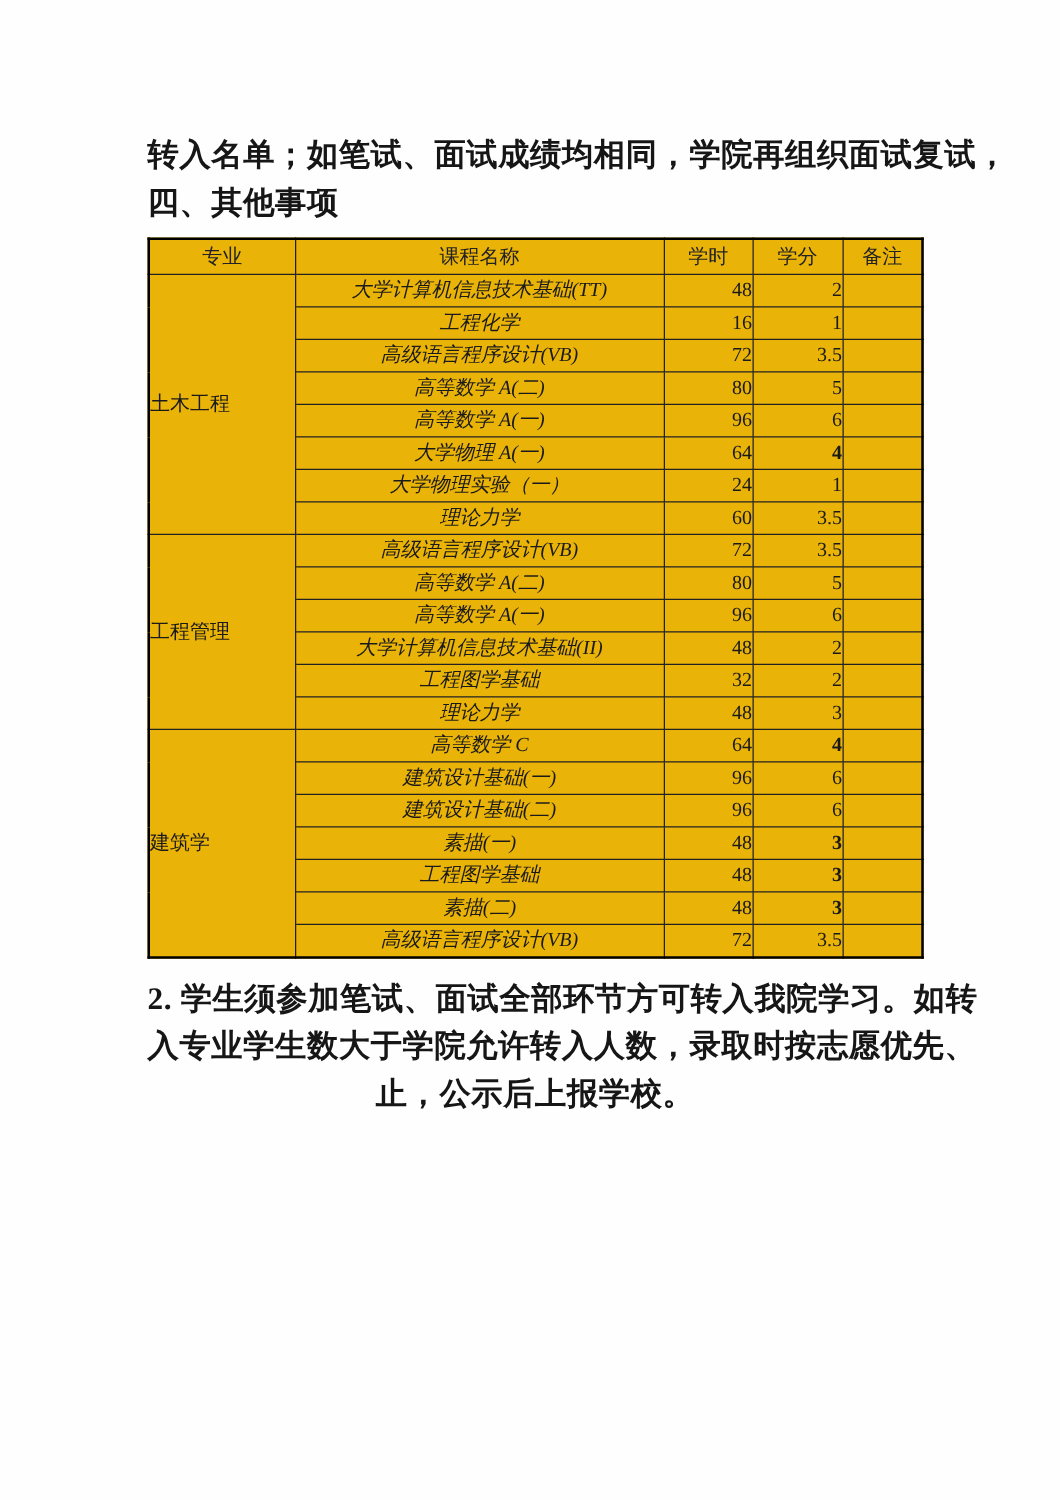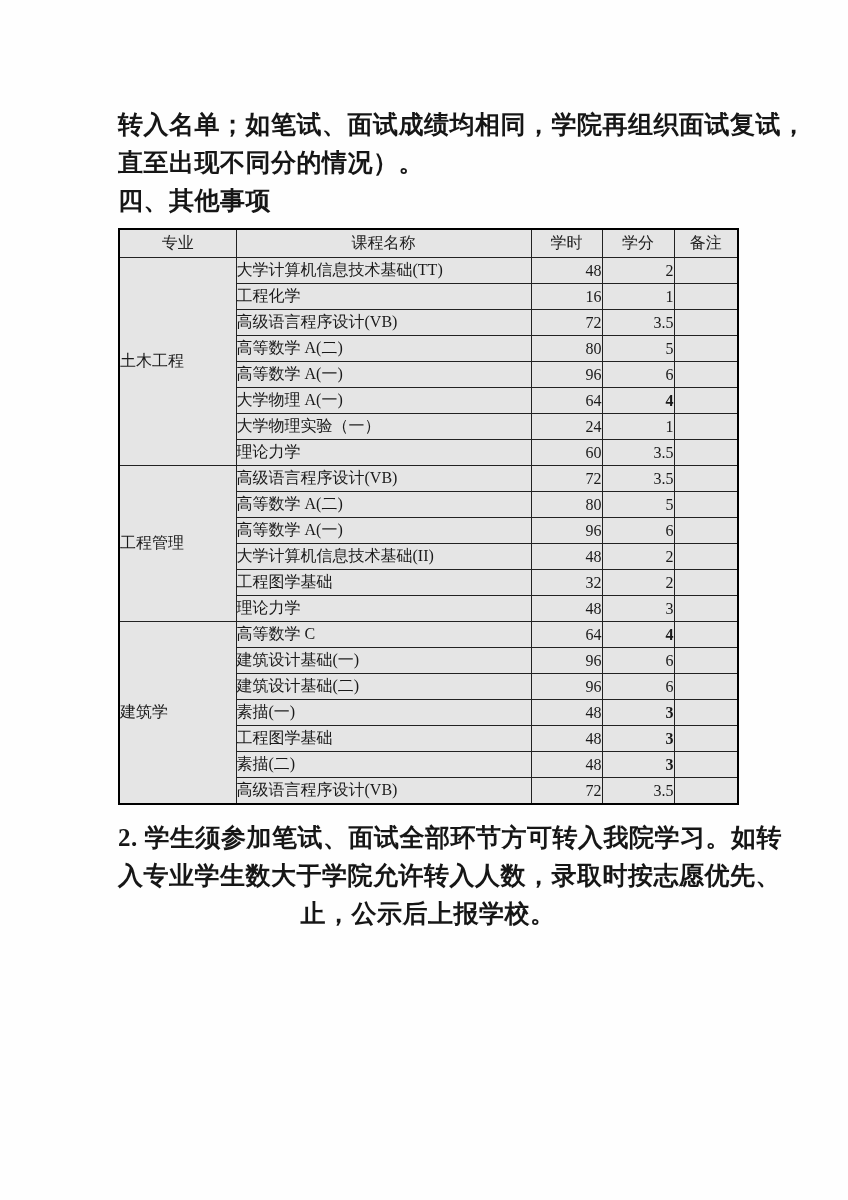--- a/index.html
+++ b/index.html
@@ -25,21 +25,21 @@
     white-space:nowrap;
     color:#161616;
   }
   .spacer-top { height:106px; }
   .table-wrap { margin-top:8px; }
   table.course {
     border-collapse:collapse;
     table-layout:fixed;
     width:619px;
     border:2px solid #000;
-    background:#e5e5e5;
+    background:#eab308;
   }
   table.course th, table.course td {
     border:1px solid #222;
     padding:0;
     overflow:hidden;
     white-space:nowrap;
   }
   table.course th {
     height:27px;
     font-size:16px;
@@ -48,41 +48,40 @@
     color:#222;
   }
   table.course td { height:25px; font-size:16px; color:#1a1a1a; }
   td.major-cell {
     text-align:left;
     vertical-align:middle;
     padding-left:9px;
     font-size:16px;
     margin-left:20px;
   }
-  td.course-name-cell { text-align:left; padding-left:8px; }
+  td.course-name-cell { text-align:center; padding-left:8px;font-style:italic; }
   td.num-cell { text-align:right; font-size:17px; }
   td.note-cell { }
   .bold-num { font-weight:bold; }
   .item2 { margin-top:14px;text-align:center; }
   .col-major  { width:117px; }
   .col-course { width:295px; }
   .col-hours  { width:71px; }
   .col-credit { width:72px; }
   .col-note   { width:64px; }
 </style>
 </head>
 <body>
 
 <div class="page">
   <div class="content">
     <div class="spacer-top"></div>
 
     <div class="para">
       <div class="t-line">转入名单；如笔试、面试成绩均相同，学院再组织面试复试，</div>
-      <div class="t-line">直至出现不同分的情况）。</div>
     </div>
 
     <div class="t-line">四、其他事项</div>
 
 
     <div class="table-wrap">
       <table class="course">
         <colgroup>
           <col class="col-major">
             <col class="col-course">

